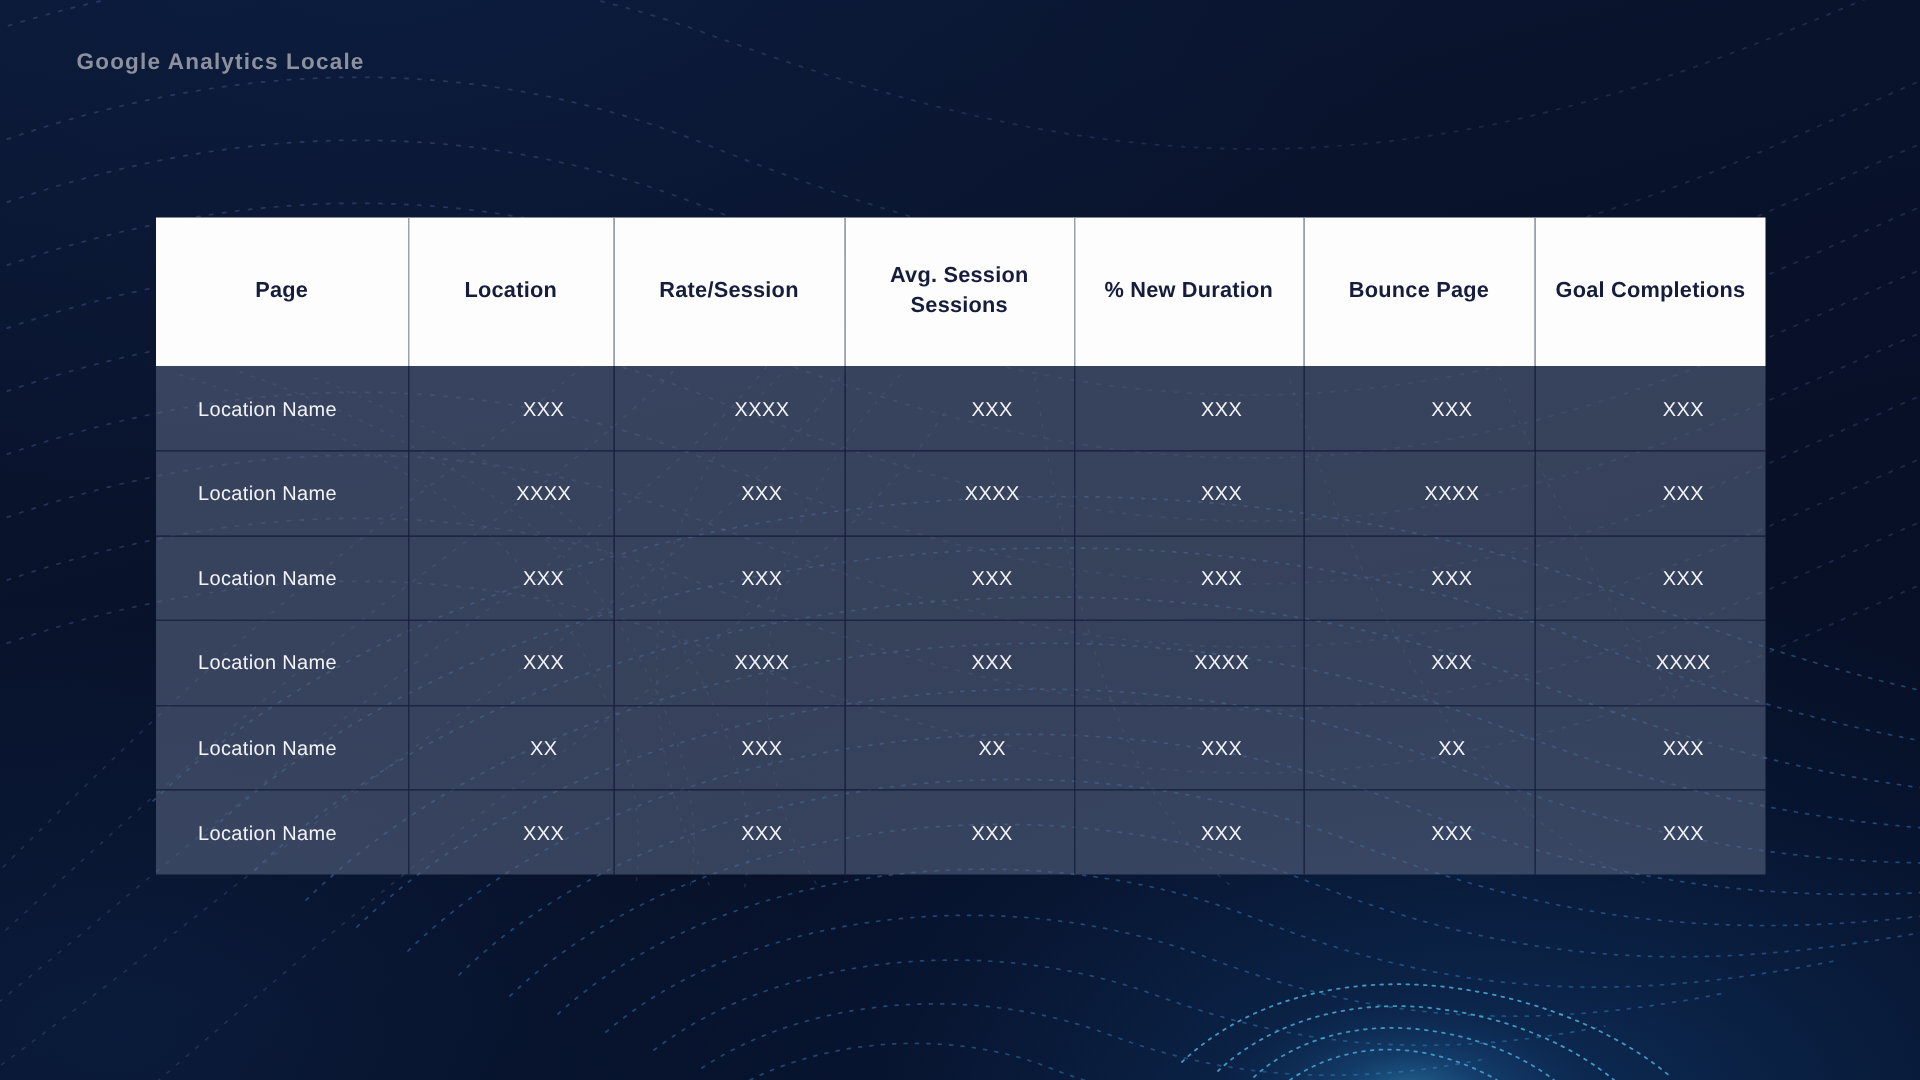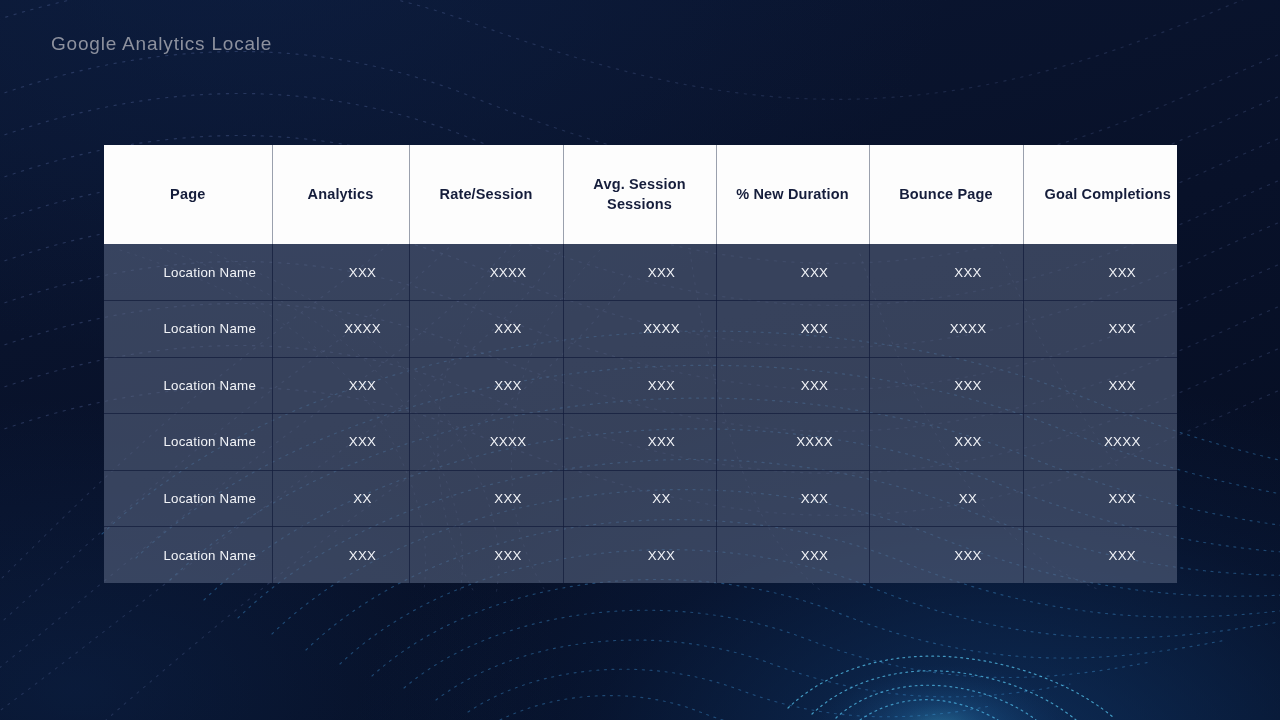--- a/index.html
+++ b/index.html
@@ -23,22 +23,22 @@
   }
 
   
   .contours { position:absolute; inset:0; pointer-events:none; }
   .contours svg { position:absolute; inset:0; width:1280px; height:720px; display:block; }
 
   
   #title {
     position:absolute;
     left:51px; top:33px;
-    font-size:19px;
-    font-weight:normal;
+    font-size:15px;
+    font-weight:bold;
     letter-spacing:0.8px;
     color:#8d919e;
     white-space:nowrap;
   }
 
   
   #table-wrap {
     position:absolute;
     left:104px; top:145px;
     width:1073px; height:426px;
@@ -56,41 +56,41 @@
     color:#151d3b;
     font-size:14.5px;
     font-weight:bold;
     letter-spacing:0.15px;
     text-align:center;
     vertical-align:middle;
     line-height:1.33;
     border-right:1px solid #9aa0ad;
     padding:0 6px;
   }
-  table.analytics thead th:last-child { border-right:none;text-align:right; }
+  table.analytics thead th:last-child { border-right:none; }
 
   table.analytics tbody td {
     height:56.5px;
     background:rgba(90,101,129,0.58);
     color:#f2f4f8;
     font-size:13.3px;
     font-weight:normal;
     text-align:center;
     vertical-align:middle;
     border-right:1px solid rgba(20,30,60,0.75);
     border-bottom:1px solid rgba(20,30,60,0.75);
     letter-spacing:0.3px;
     padding-left:44px;
   }
   table.analytics tbody td:last-child { border-right:none; }
   table.analytics tbody tr:last-child td { border-bottom:none; }
 
   table.analytics tbody td.page-cell {
-    text-align:center;
-    padding-left:44px;
+    text-align:left;
+    padding-left:28px;
     letter-spacing:0.25px;
   }
 
   
   col.c0 { width:168px; }
   col.c1 { width:137px; }
   col.c2 { width:154px; }
   col.c3 { width:153px; }
   col.c4 { width:153px; }
   col.c5 { width:154px; }
@@ -182,21 +182,21 @@
           <col class="c1">
           <col class="c2">
           <col class="c3">
         <col class="c4">
           <col class="c5">
           <col class="c6">
       </colgroup>
       <thead>
         <tr>
           <th>Page</th>
-          <th>Analytics</th>
+          <th>Location</th>
           <th>Rate/Session</th>
           <th>Avg. Session Sessions</th>
           <th>% New Duration</th>
           <th>Bounce Page</th>
           <th>Goal Completions</th>
         </tr>
       </thead>
       <tbody>
         <tr>
           <td class="page-cell">Location Name</td>

